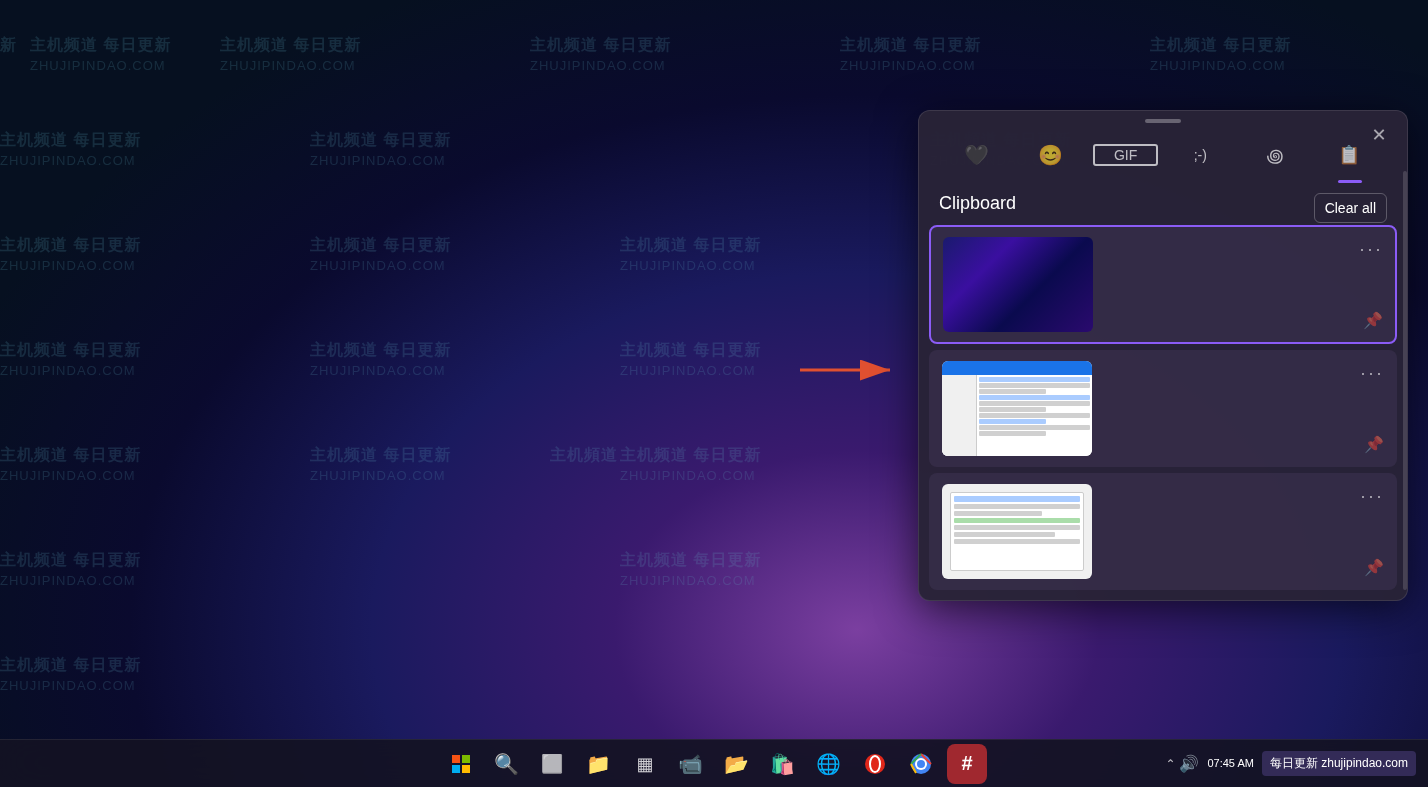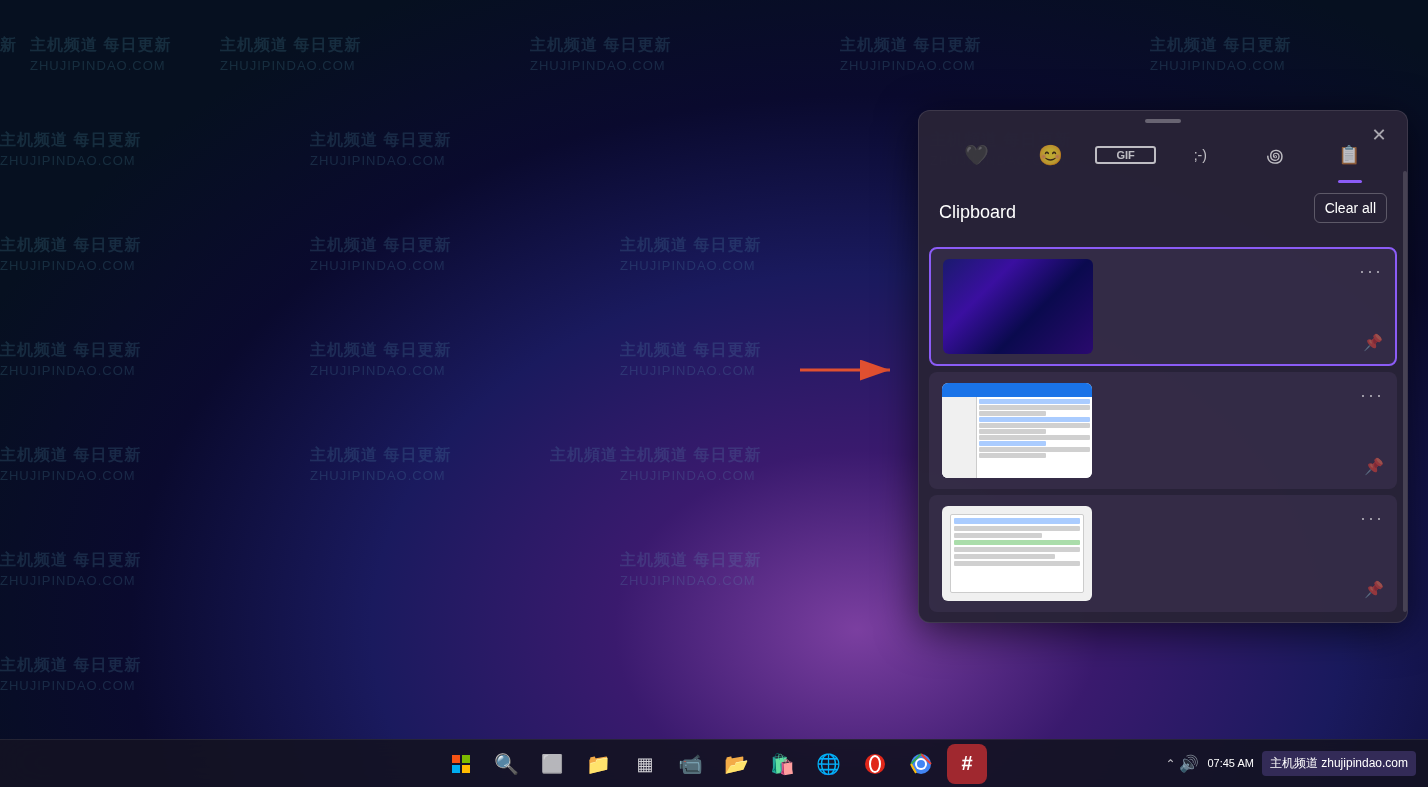--- a/index.html
+++ b/index.html
@@ -213,23 +213,23 @@
       transform: translateX(-50%);
       width: 24px;
       height: 3px;
       background: #8b5cf6;
       border-radius: 2px;
     }
 
     
     .clipboard-header {
       display: flex;
-      align-items: flex-end;
+      align-items: flex-start;
       justify-content: space-between;
-      padding: 16px 20px 24px;
+      padding: 16px 20px 2px;
     }
 
     .clipboard-title {
       color: #fff;
       font-size: 18px;
       font-weight: 500;
     }
 
     .clear-all-btn {
       color: #fff;
@@ -398,22 +398,22 @@
       right: 0;
       top: 60px;
       bottom: 10px;
       width: 4px;
       background: rgba(255,255,255,0.15);
       border-radius: 2px;
     }
 
     
     .gif-badge {
-      font-size: 11px;
-      font-weight: bold;
+      font-size: 14px;
+      font-weight: normal;
       border: 2px solid rgba(255,255,255,0.7);
       border-radius: 3px;
       padding: 0 19px;
       color: rgba(255,255,255,0.7);
       line-height: 1.3;
     }
 
     
     .kaomoji-text {
       font-size: 14px;
@@ -675,18 +675,18 @@
     <div class="taskbar-right">
 
       <div style="display:flex;align-items:center;gap:4px;">
         <span style="color:rgba(255,255,255,0.7);font-size:12px;">⌃</span>
         <span style="color:rgba(255,255,255,0.7);font-size:16px;">🔊</span>
       </div>
       <div class="tray-time">
         <div>07:45 AM</div>
       </div>
       <div class="tray-notification">
-        <span>主机频道 zhujipindao.com</span>
+        <span>每日更新 zhujipindao.com</span>
       </div>
     </div>
   </div>
 
 </div>
 
 </body></html>

